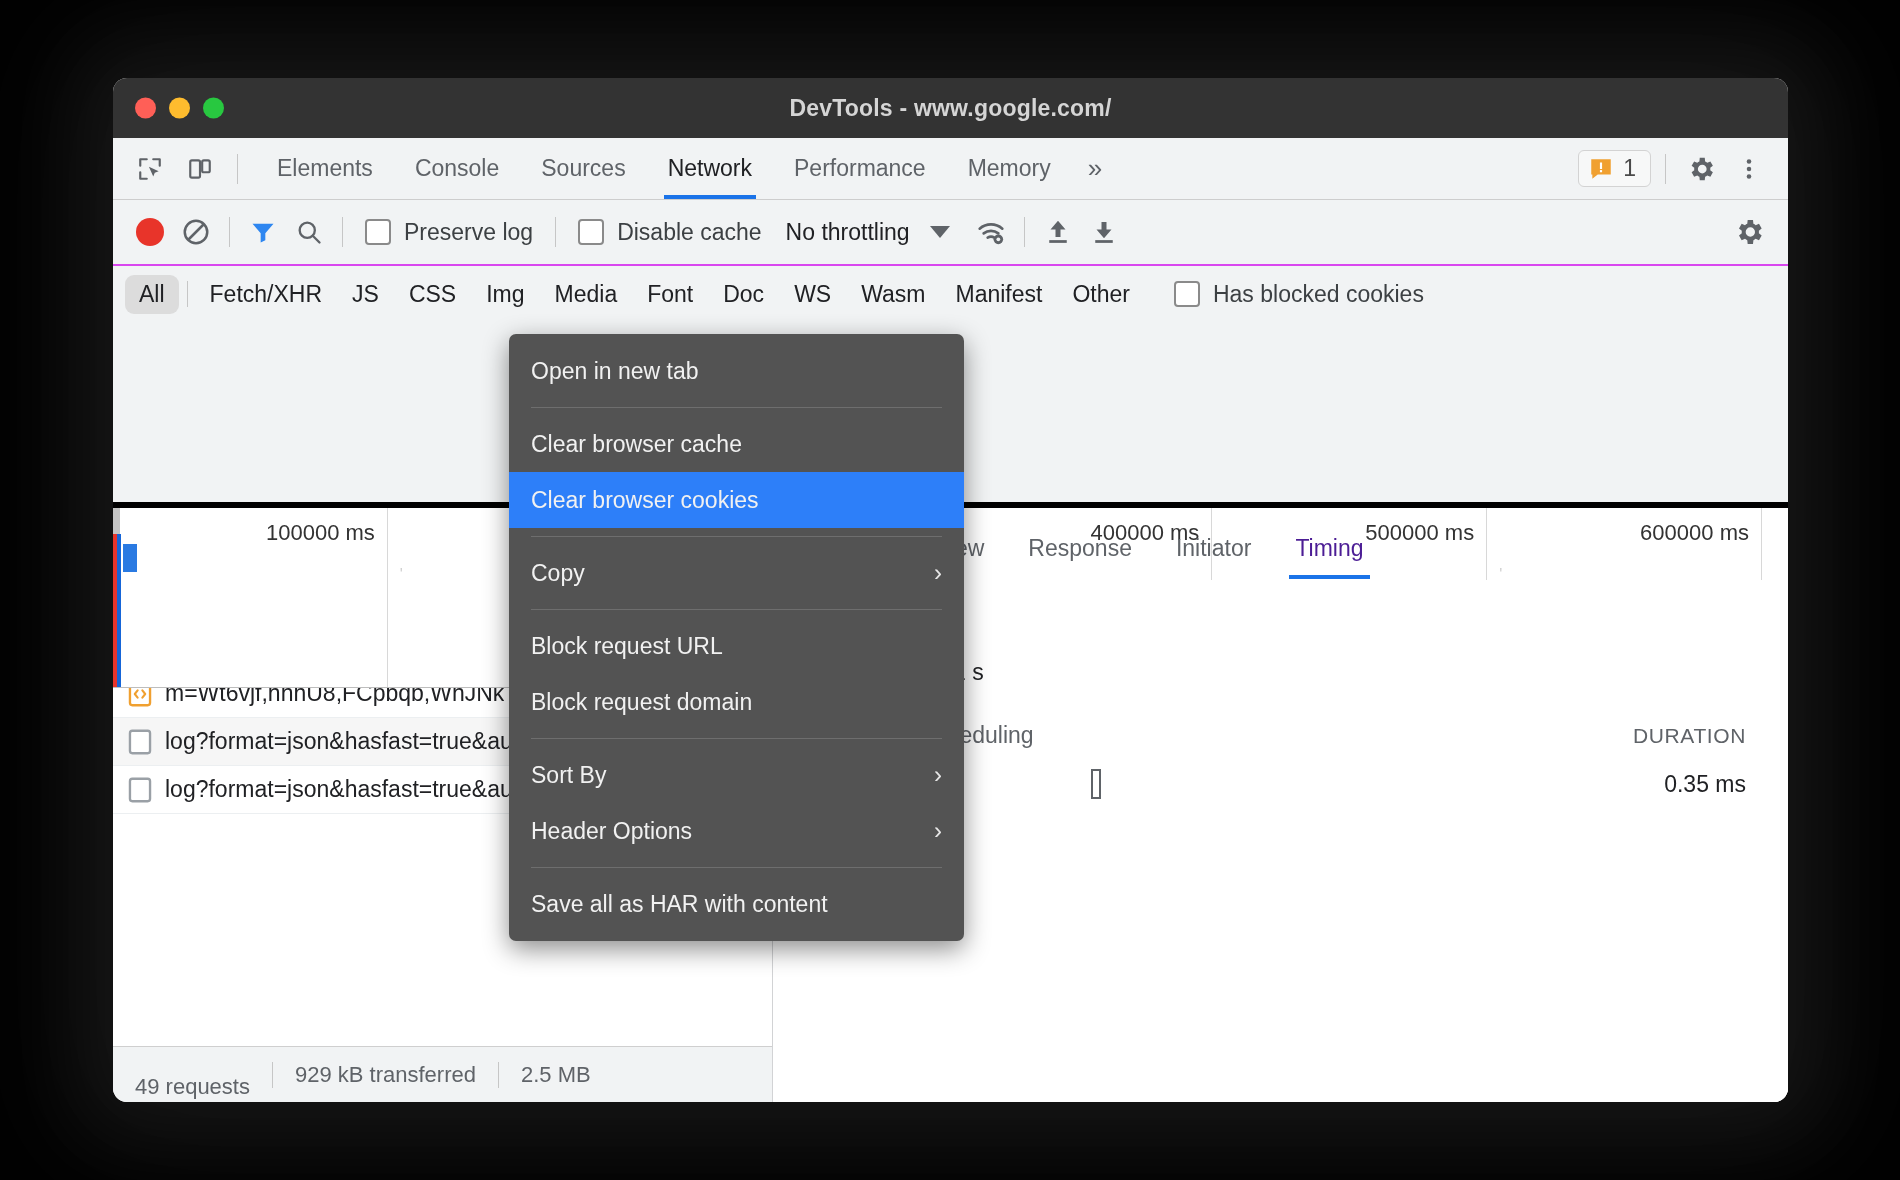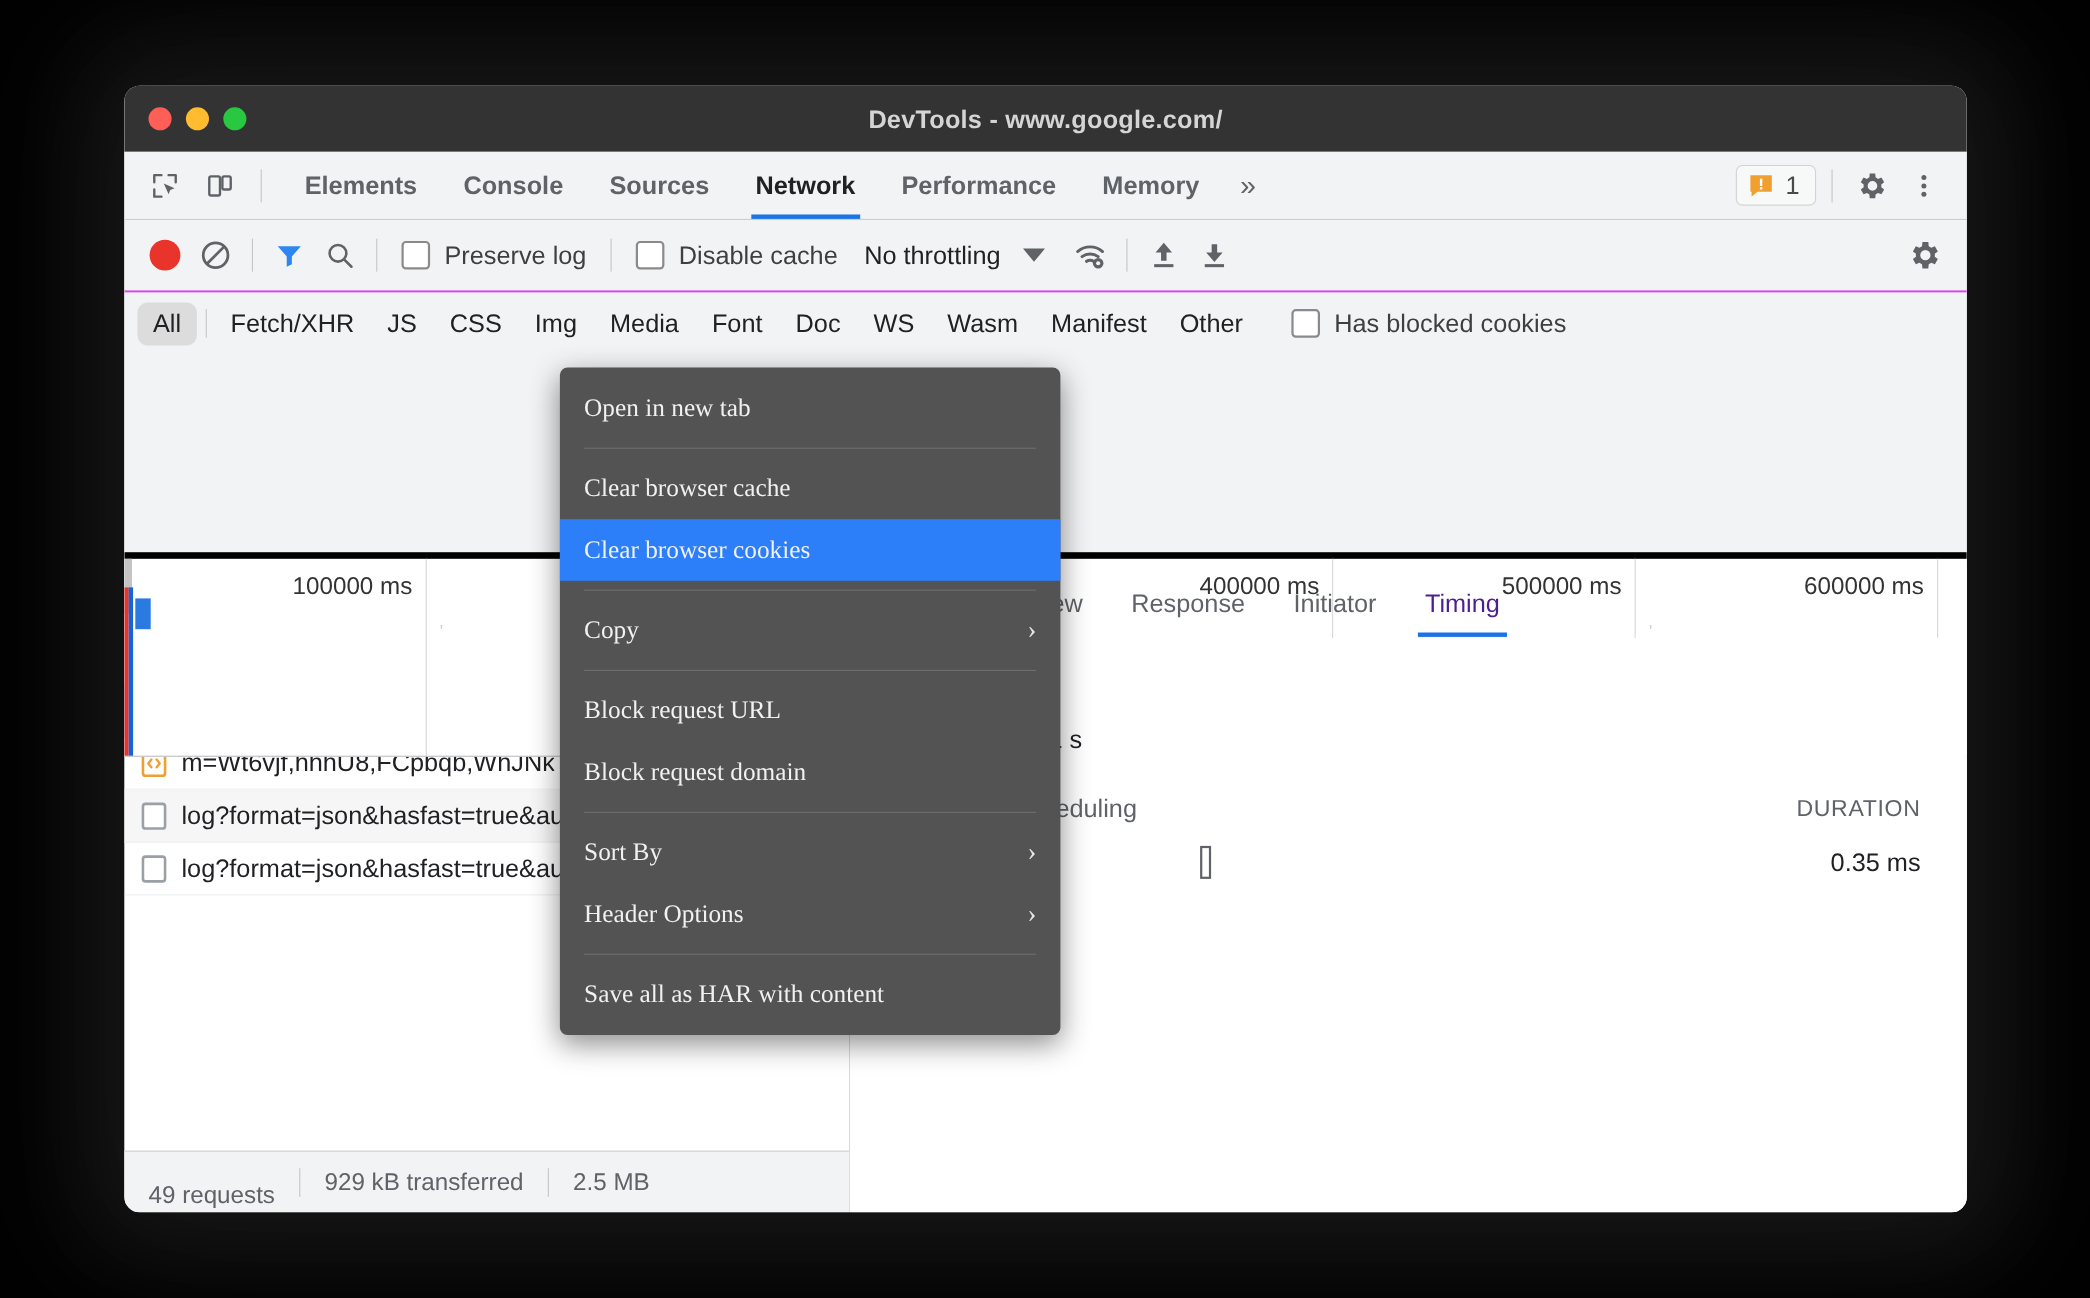--- a/index.html
+++ b/index.html
@@ -40,21 +40,21 @@
     display: flex; align-items: stretch;
     border-bottom: 1px solid #cdcdcd;
     position: relative;
   }
   .tb-icons { display: flex; align-items: center; padding: 0 10px 0 16px; gap: 8px; }
   .ibtn {
     width: 42px; height: 42px; display: flex; align-items: center; justify-content: center;
     border-radius: 4px;
   }
   .vsep { width: 1px; height: 30px; background: #c6c6c6; align-self: center; margin: 0 8px; }
-  .tabs { display: flex; align-items: stretch; font-weight: bold; }
+  .tabs { display: flex; align-items: stretch; }
   .tab {
     display: flex; align-items: center; padding: 0 21px;
     font-size: 23px; color: #5f6368; position: relative;
   }
   .tab.active { color: #202124; }
   .tab.active::after {
     content: ""; position: absolute; left: 17px; right: 17px; bottom: 0;
     height: 4px; background: #1a73e8;
   }
   .chev-more { display: flex; align-items: center; padding: 0 16px; color: #5f6368; font-size: 26px; }
@@ -157,21 +157,21 @@
 
   
   .ctxmenu {
     position: absolute; left: 396px; top: 256px; width: 455px;
     background: #535353; border-radius: 7px; padding: 9px 0 9px 0;
     box-shadow: 0 8px 26px rgba(0,0,0,0.45);
     z-index: 50;
   }
   .mi {
     height: 56px; display: flex; align-items: center;
-    padding: 0 22px; font-size: 23px; color: #f1f1f1; font-family: Liberation Serif, serif;
+    padding: 0 22px; font-size: 23px; color: #f1f1f1;
   }
   .mi.hl { background: #2d7ff9; }
   .mi .submark { margin-left: auto; font-size: 24px; color: #e7e7e7; }
   .msep { height: 1px; background: #6e6e6e; margin: 8px 22px; }
 </style>
 </head>
 <body>
 
 <div class="stage">
   <div class="window">

